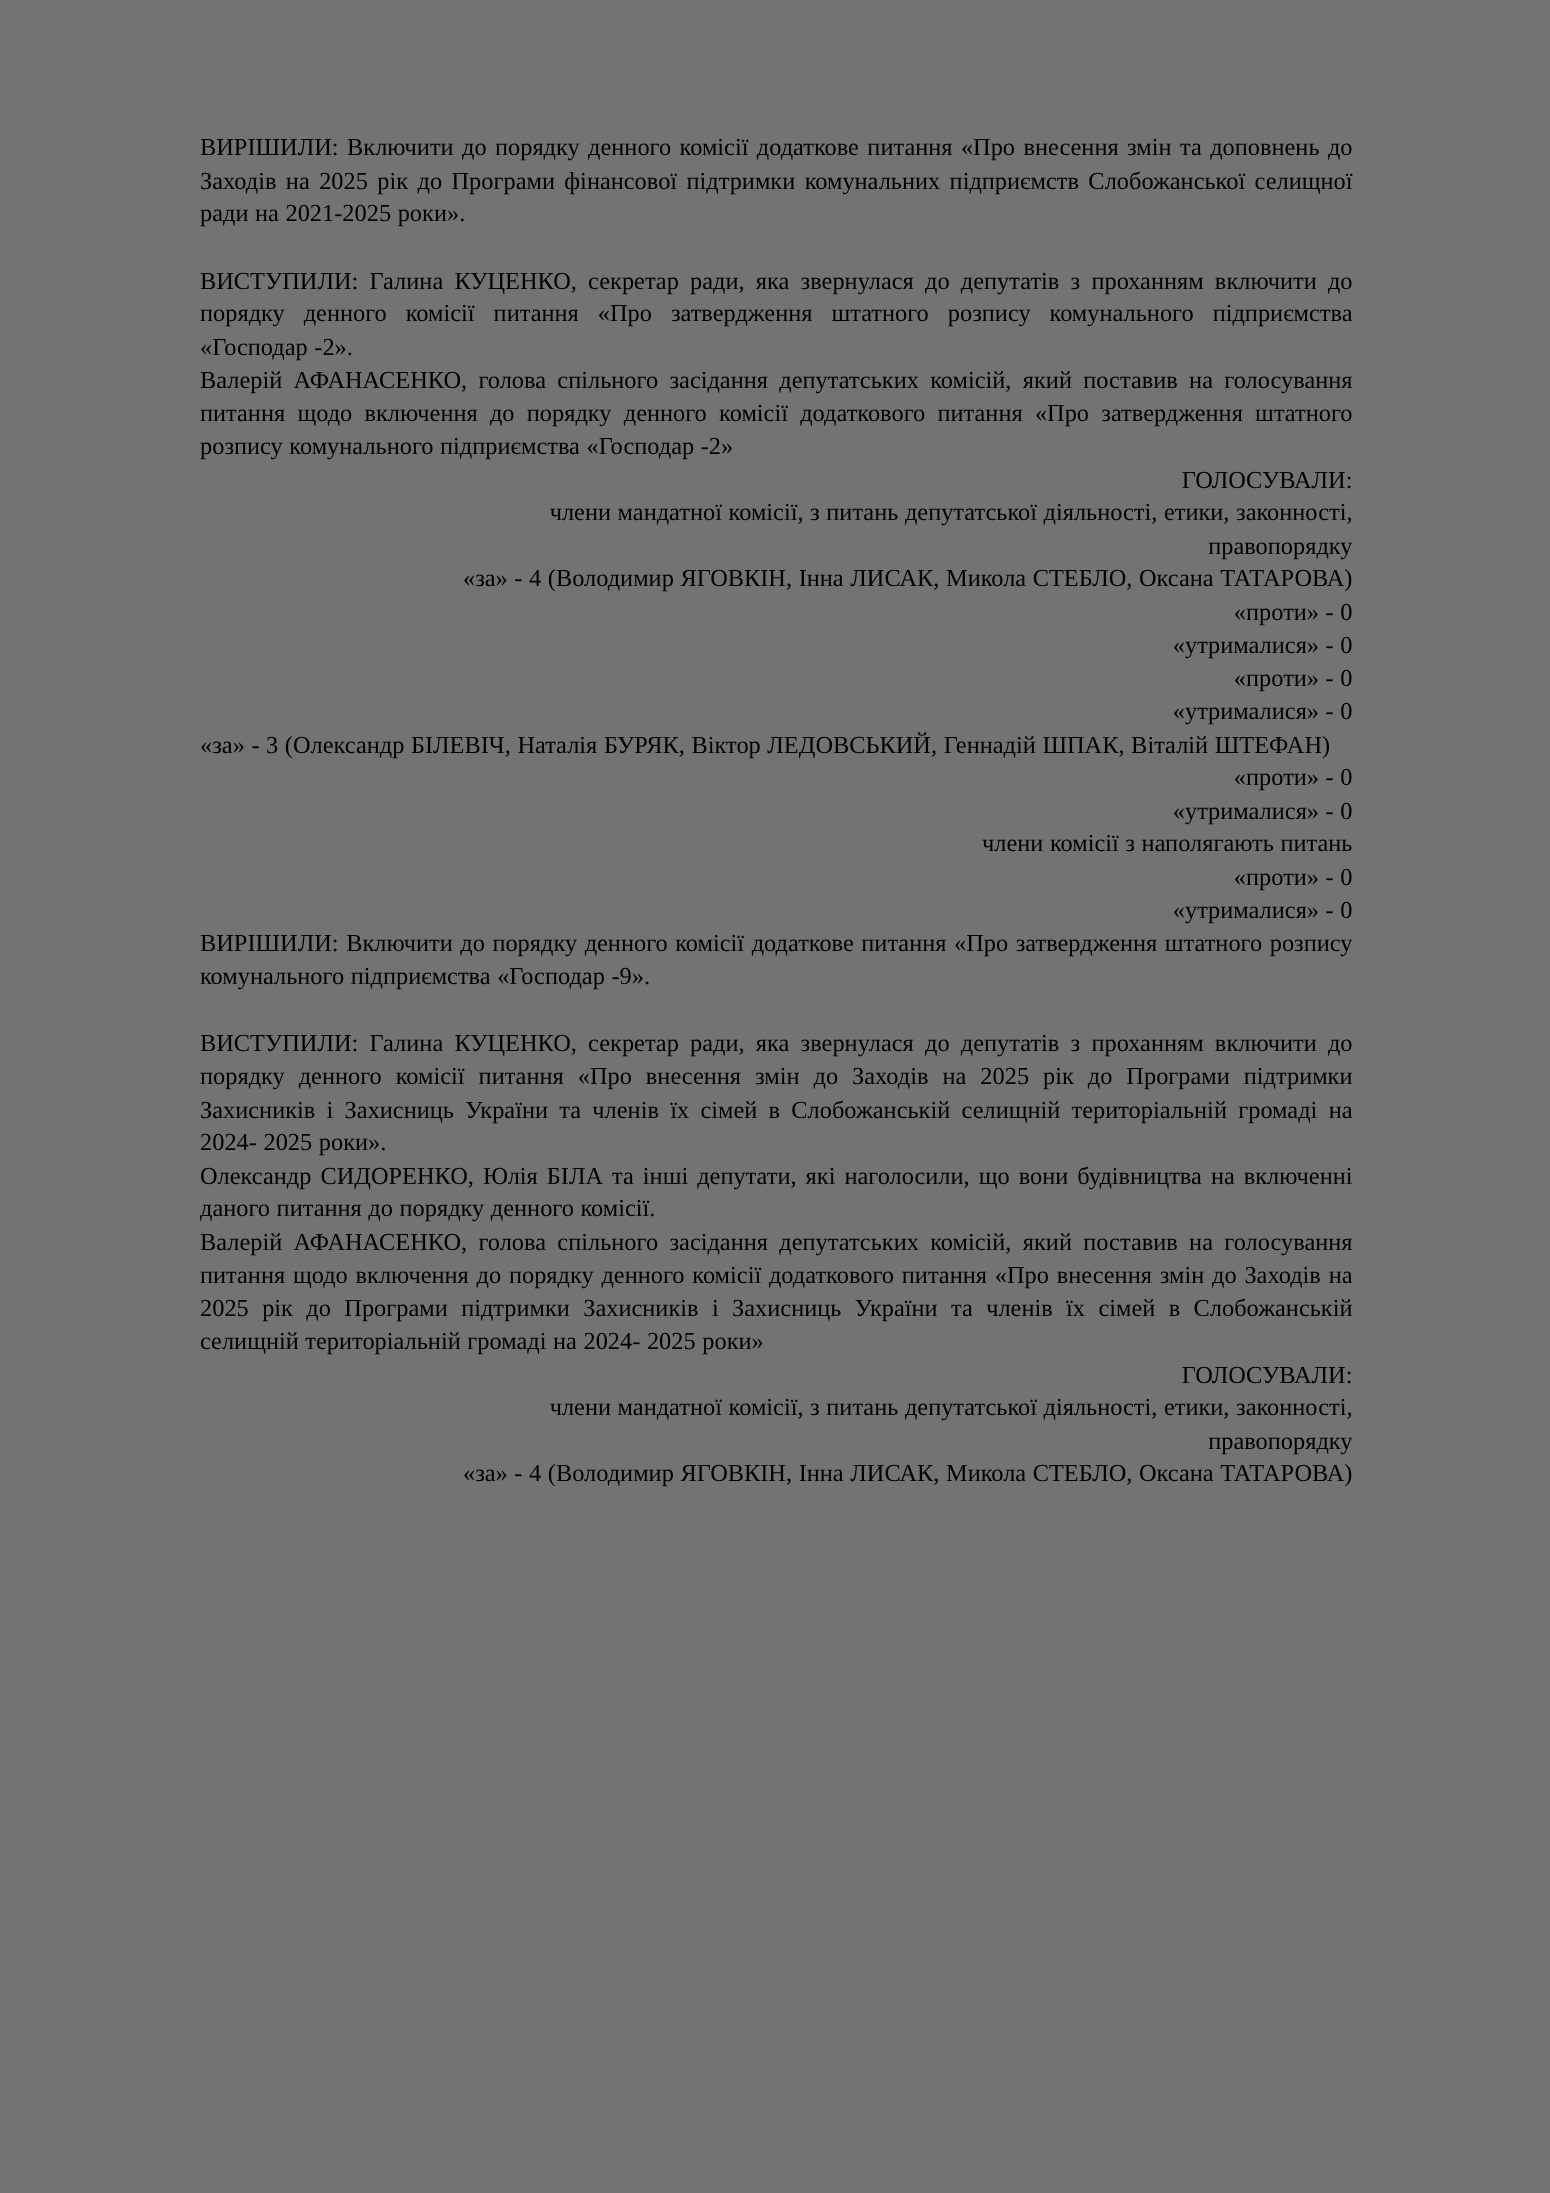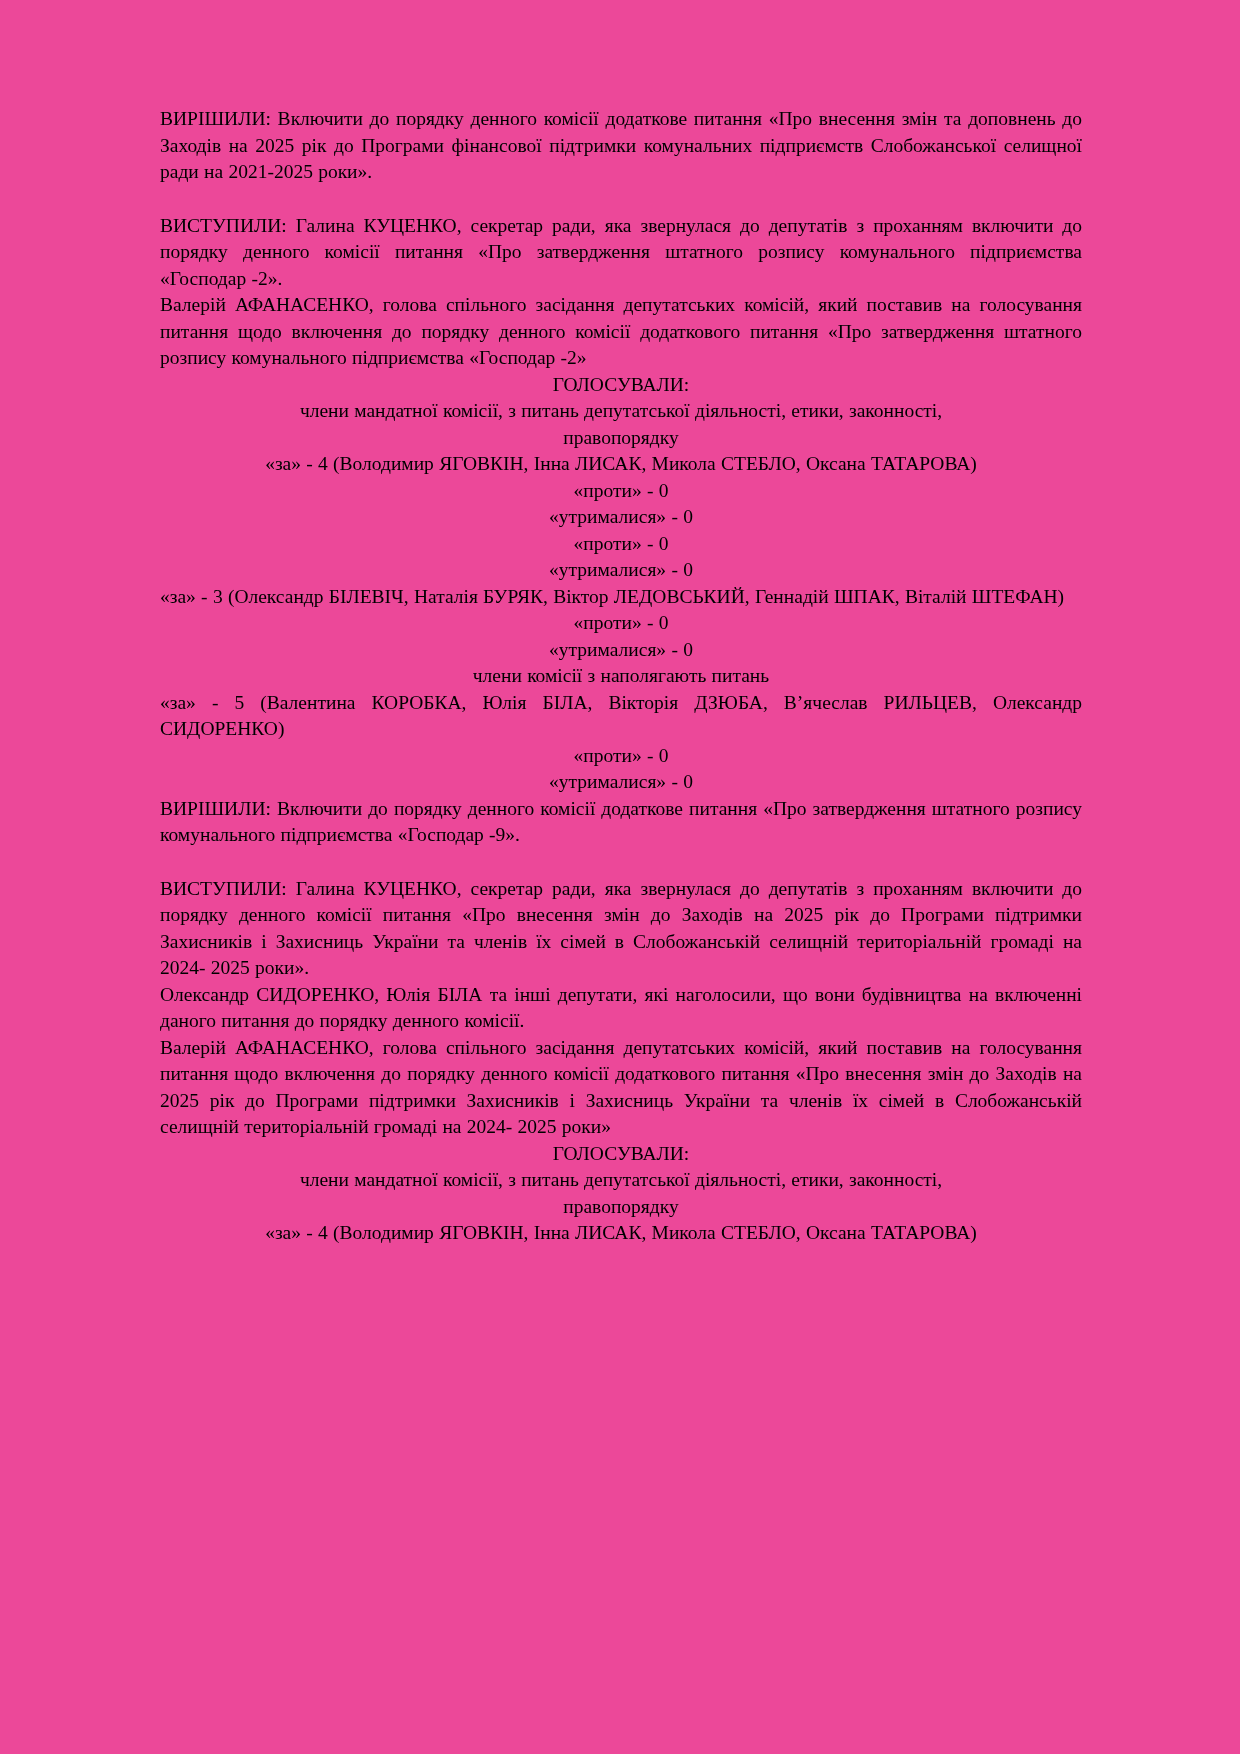--- a/index.html
+++ b/index.html
@@ -4,33 +4,33 @@
 <style>
   html, body {
     margin: 0;
     padding: 0;
     background: #ffffff;
   }
   .page {
     position: relative;
     width: 1240px;
     height: 1754px;
-    background: #ec4899;
+    background: #737373;
     box-sizing: border-box;
     padding: 106px 158px 40px 160px;
     font-family: "Liberation Serif", "DejaVu Serif", serif;
     font-size: 19.5px;
     line-height: 26.5px;
     color: #000000;
     overflow: hidden;
   }
   p.para {
     margin: 0;
     padding: 0;
-    text-align: center;
+    text-align: right;
     word-spacing: 0.02em;
   }
   p.para.j {
     text-align: justify;
     text-justify: inter-word;
   }
   p.para.gap {
     margin-top: 27px;
   }
 </style>
@@ -51,21 +51,20 @@
   <p class="para">«утрималися» - 0</p>
 
   <p class="para">«проти» - 0</p>
   <p class="para">«утрималися» - 0</p>
 
   <p class="para j">«за» - 3 (Олександр БІЛЕВІЧ, Наталія БУРЯК, Віктор ЛЕДОВСЬКИЙ, Геннадій ШПАК, Віталій ШТЕФАН)</p>
   <p class="para">«проти» - 0</p>
   <p class="para">«утрималися» - 0</p>
 
   <p class="para">члени комісії з наполягають питань</p>
-  <p class="para j">«за» - 5 (Валентина КОРОБКА, Юлія БІЛА, Вікторія ДЗЮБА, В’ячеслав РИЛЬЦЕВ, Олександр СИДОРЕНКО)</p>
   <p class="para">«проти» - 0</p>
   <p class="para">«утрималися» - 0</p>
   <p class="para j">ВИРІШИЛИ: Включити до порядку денного комісії додаткове питання «Про затвердження штатного  розпису комунального підприємства «Господар -9».</p>
 
   <p class="para j gap">ВИСТУПИЛИ: Галина КУЦЕНКО, секретар ради, яка звернулася до депутатів з проханням включити до порядку денного комісії питання «Про внесення змін до Заходів на 2025 рік до Програми підтримки Захисників і Захисниць України та членів їх сімей в Слобожанській селищній територіальній громаді на 2024- 2025 роки».</p>
   <p class="para j">Олександр СИДОРЕНКО, Юлія БІЛА та інші депутати, які наголосили, що вони будівництва на включенні даного питання до порядку денного комісії.</p>
   <p class="para j">Валерій АФАНАСЕНКО, голова спільного засідання депутатських комісій, який поставив на голосування питання щодо включення до порядку денного комісії додаткового питання «Про внесення змін до Заходів на 2025 рік до Програми підтримки Захисників і Захисниць України та членів їх сімей в Слобожанській селищній територіальній громаді на 2024- 2025 роки»</p>
   <p class="para">ГОЛОСУВАЛИ:</p>
 
   <p class="para">члени мандатної комісії, з питань депутатської діяльності, етики, законності,</p>

